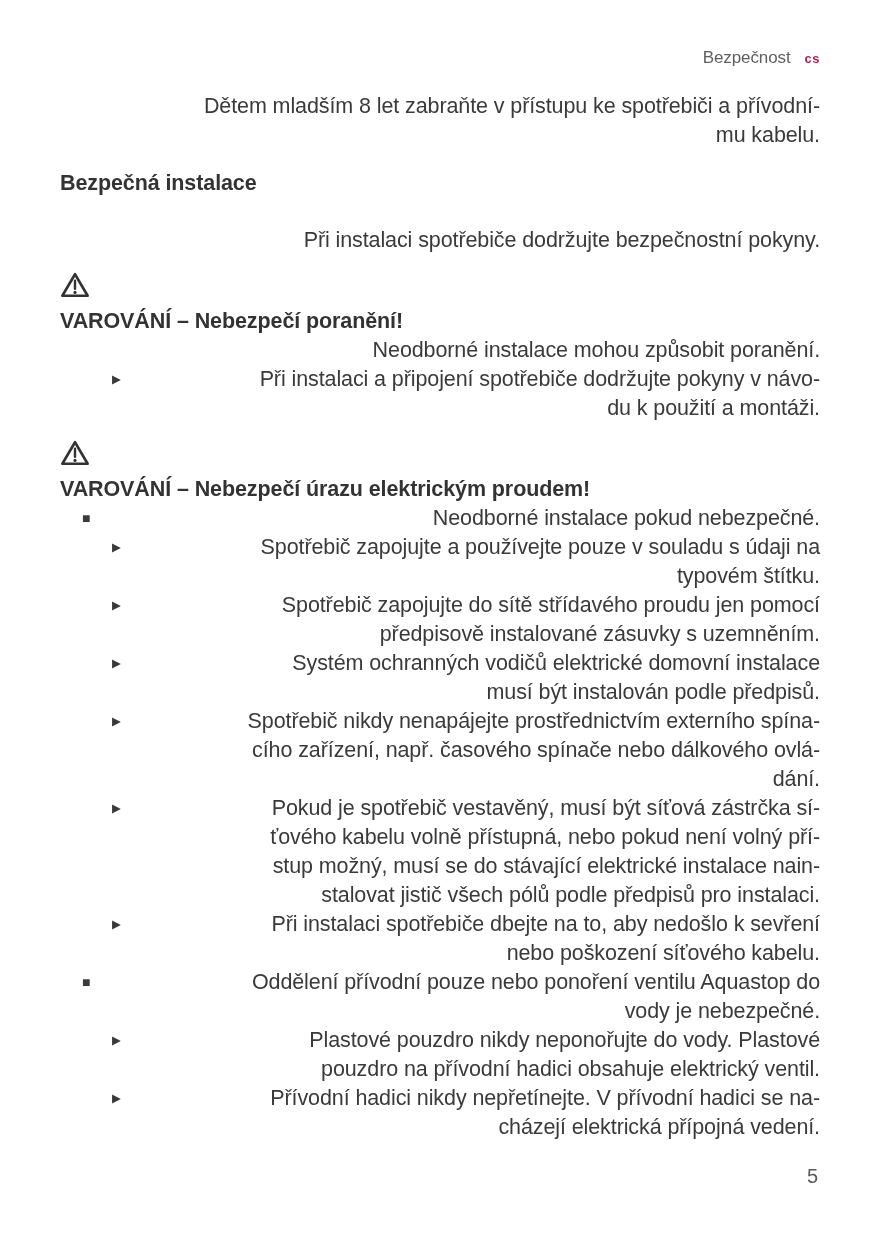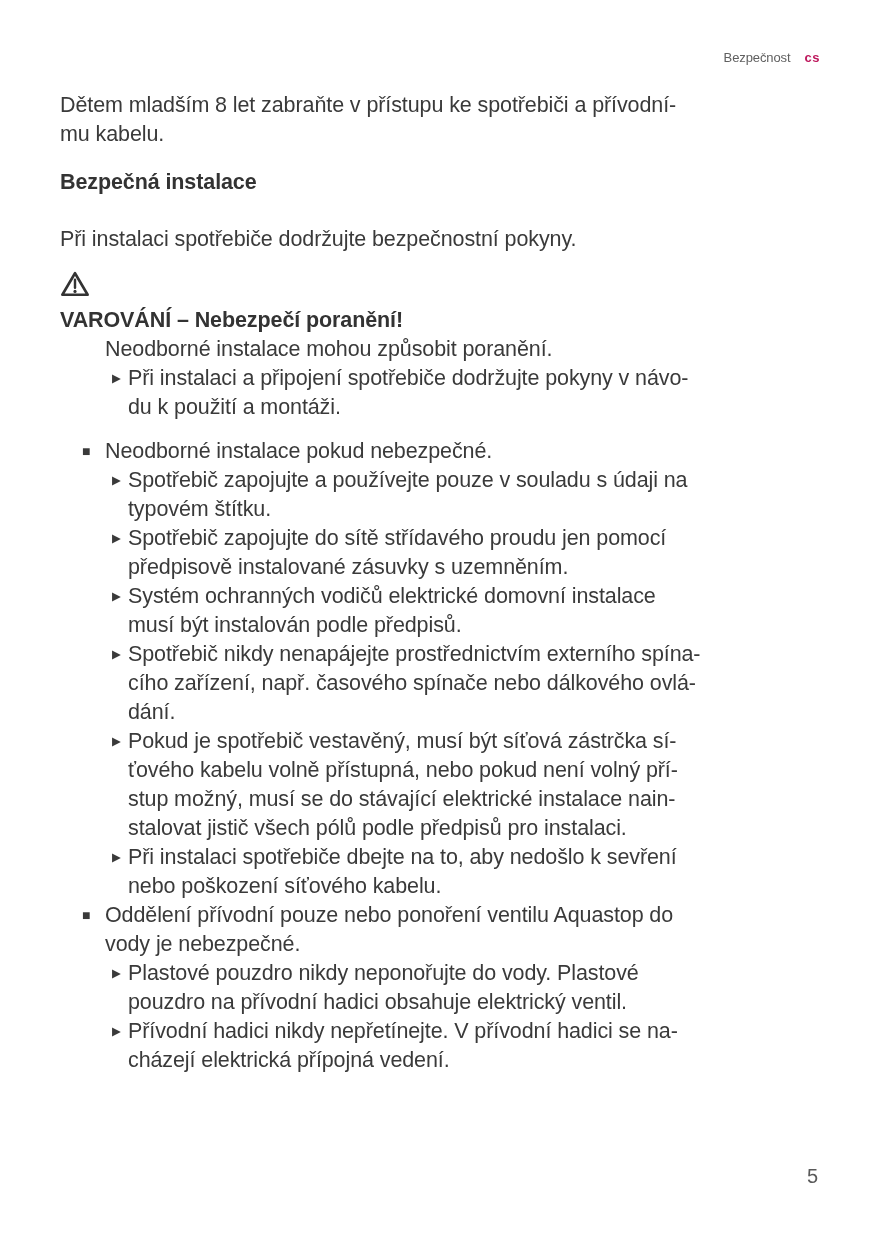--- a/index.html
+++ b/index.html
@@ -19,24 +19,24 @@
   }
   
   .hdr {
     display: flex;
     justify-content: flex-end;
     align-items: baseline;
     gap: 14px;
     margin-bottom: 21px;
     line-height: 24px;
   }
-  .hdr .sec { font-size: 13px; color: #606060; }
+  .hdr .sec { font-size: 17px; color: #606060; }
   .hdr .lang { font-size: 13px; font-weight: 700; color: #be185d; letter-spacing: 0.5px; text-align: center; }
 
-  .txt { white-space: pre-line; }
+  .txt { white-space: pre-line; text-align: right; }
 
   .intro { margin-bottom: 19px; }
 
   .h2 {
     font-weight: 700;
     color: #333333;
   }
   .lead { margin-bottom: 15px; margin-top: 28px; }
 
   
@@ -114,20 +114,30 @@
       </div>
       <div class="item arrow">
         <span class="mk">▶</span>
         <div class="txt">Při instalaci a připojení spotřebiče dodržujte pokyny v návo-
 du k použití a montáži.</div>
       </div>
     </div>
   </div>
 
   <div class="warning">
+    <div class="w-head">
+      <span class="w-icon">
+        <svg width="30" height="28" viewBox="0 0 32 29">
+          <path d="M16 3 L29.5 26 H2.5 Z" fill="none" stroke="#333333" stroke-width="2.8" stroke-linejoin="round"></path>
+          <path d="M16 10 L16 18.5" stroke="#333333" stroke-width="2.6" stroke-linecap="round"></path>
+          <circle cx="16" cy="22.4" r="1.7" fill="#333333"></circle>
+        </svg>
+      </span>
+      <span class="w-title">VAROVÁNÍ – Nebezpečí úrazu elektrickým proudem!</span>
+    </div>
     <div class="w-body">
       <div class="item square">
         <span class="mk">■</span>
         <div class="txt">Neodborné instalace pokud nebezpečné.</div>
       </div>
       <div class="item arrow">
         <span class="mk">▶</span>
         <div class="txt">Spotřebič zapojujte a používejte pouze v souladu s údaji na
 typovém štítku.</div>
       </div>

